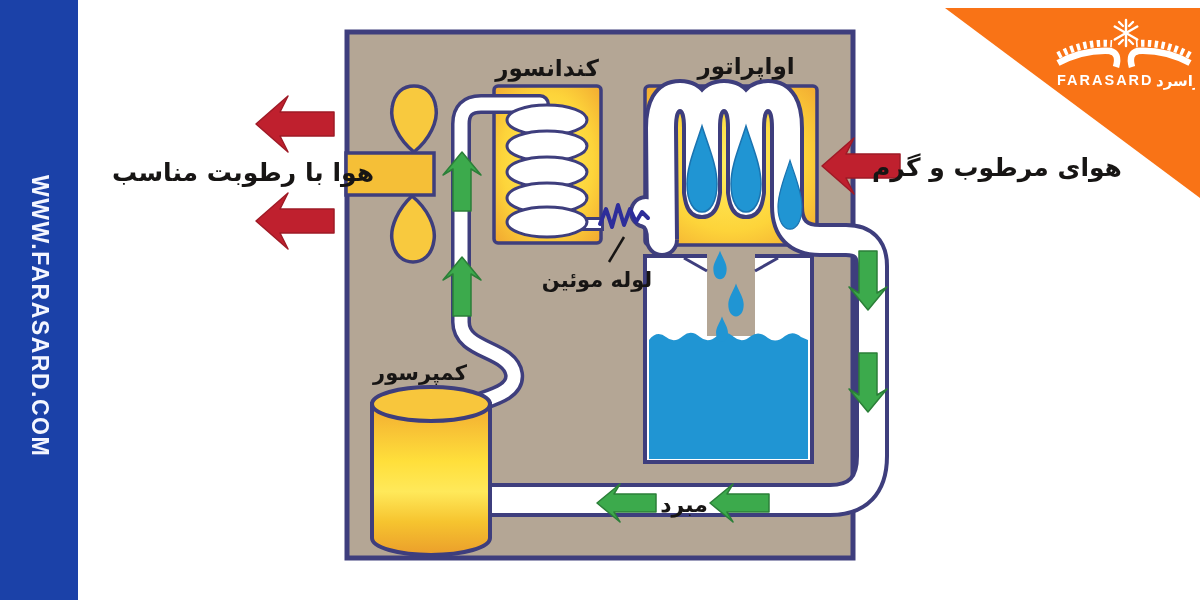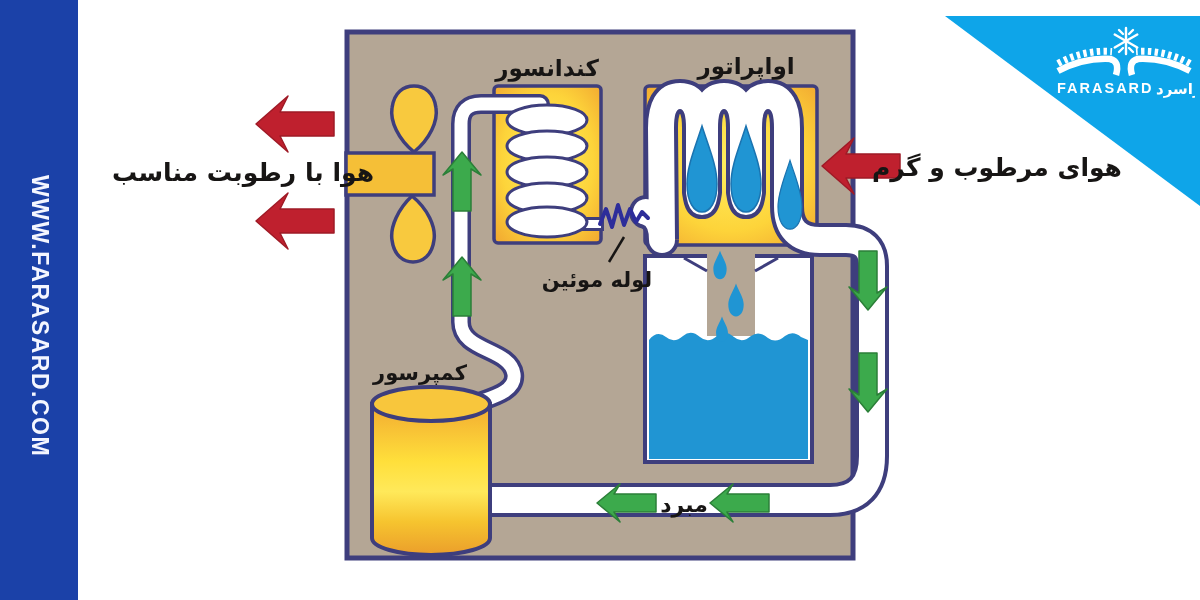--- a/index.html
+++ b/index.html
@@ -9,21 +9,21 @@
   }
   .sidebar{
     position:absolute;left:0;top:0;width:78px;height:600px;background:#1b41a8;z-index:3;
   }
   .sidebar-url{
     position:absolute;left:39px;top:316px;transform:translate(-50%,-50%) rotate(90deg);
     white-space:nowrap;color:#f4f6ff;font-size:23px;font-weight:600;letter-spacing:1.5px;
     font-family:"Liberation Sans","DejaVu Sans",sans-serif;
   }
   .brand-triangle{
-    position:absolute;left:945px;top:16px;width:255px;height:190px;background:#0ea5e9;
+    position:absolute;left:945px;top:8px;width:255px;height:190px;background:#f97316;
     clip-path:polygon(0 0,100% 0,100% 100%);z-index:2;
   }
   .logo-svg{position:absolute;left:108px;top:10px;}
   .diagram-svg{position:absolute;left:0;top:0;z-index:1;}
   svg text.lbl{
     font-family:"DejaVu Sans",sans-serif;font-weight:bold;fill:#171514;
   }
   svg text.logo-latin{
     font-family:"Liberation Sans","DejaVu Sans",sans-serif;font-weight:bold;fill:#ffffff;letter-spacing:2px;
   }

